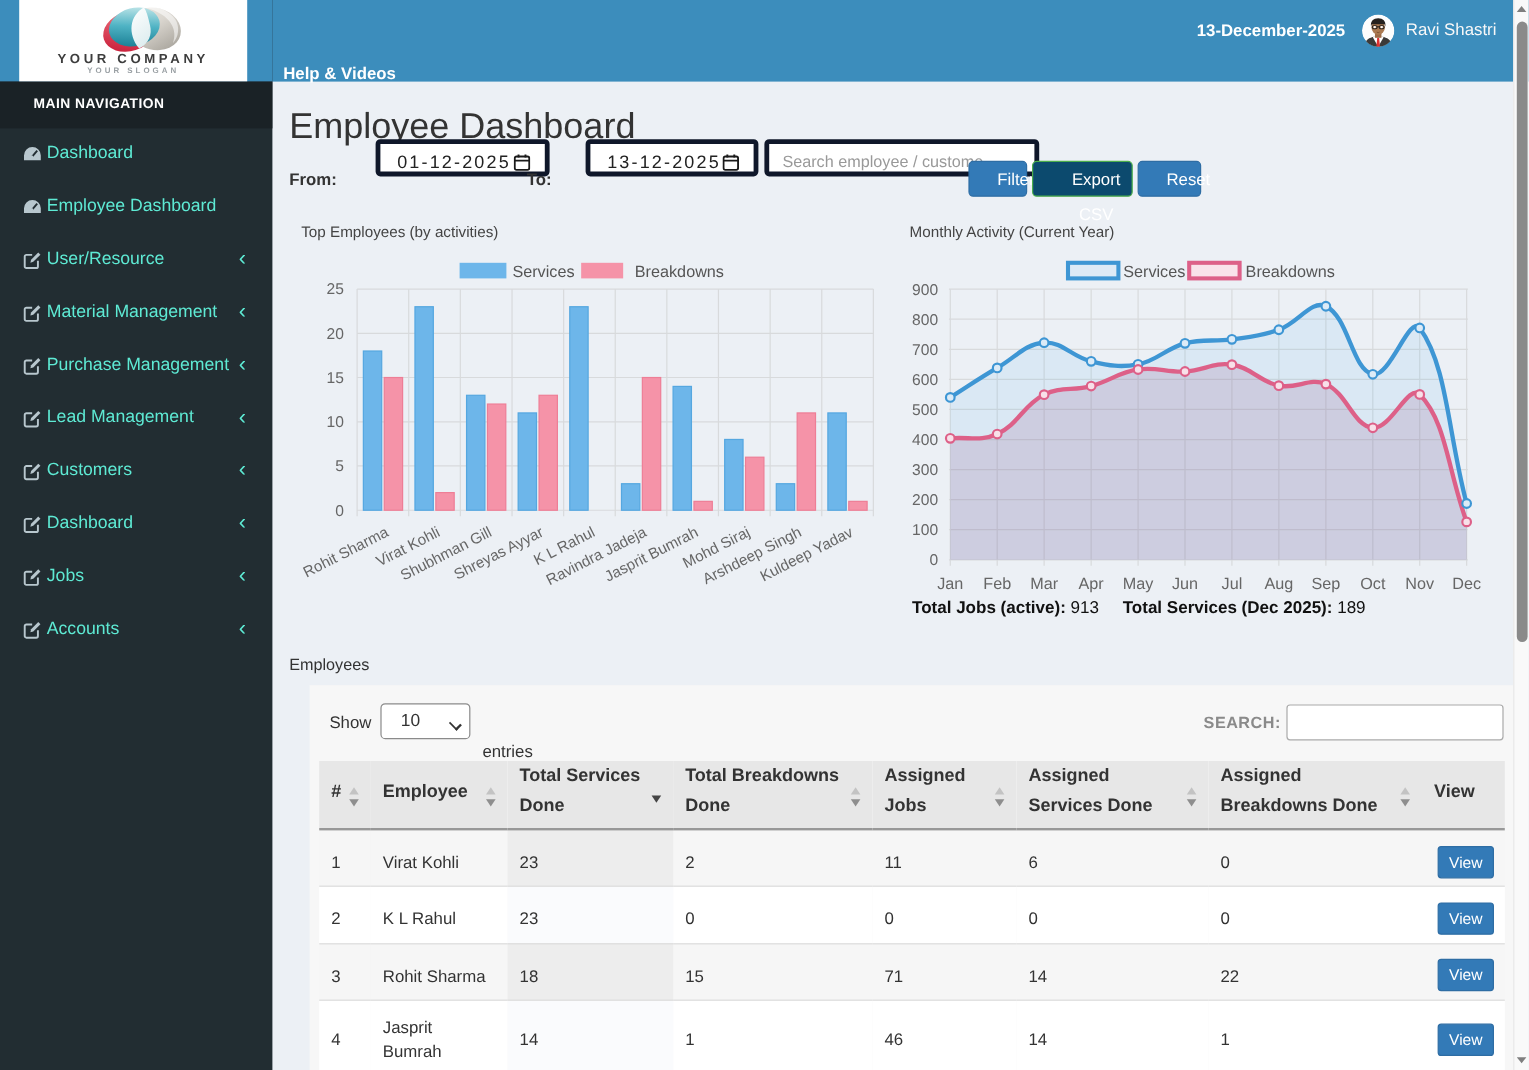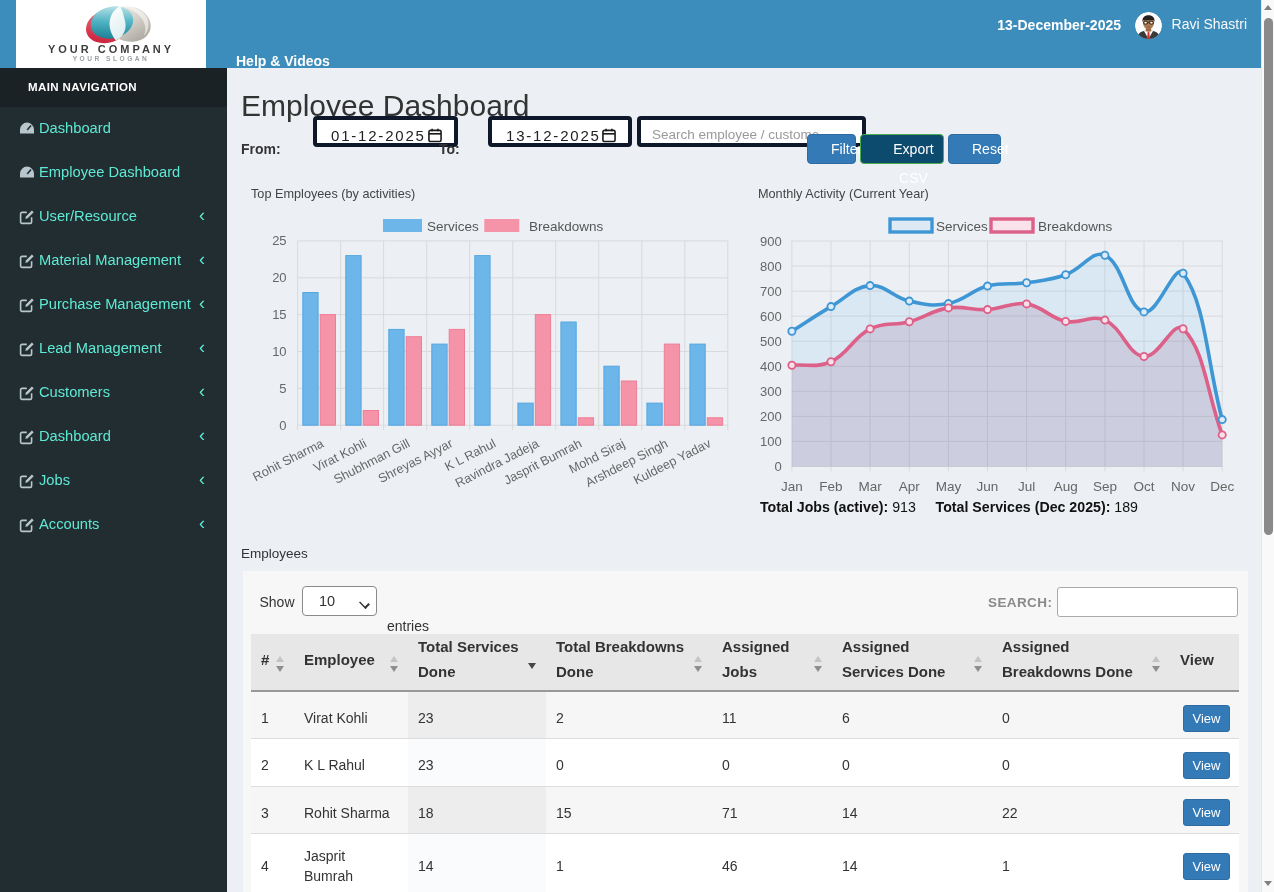--- a/index.html
+++ b/index.html
@@ -24,21 +24,21 @@
 .inp { position:absolute; top:116px; height:31px; background:#fff; border:4px solid #0f172a; border-radius:4px;margin-left:28px; }
 .dtext { position:absolute; top:7px; left:14px; font-size:15px; color:#222; letter-spacing:1.8px; }
 .dcal { position:absolute; top:8px; right:12px; }
 .ph { position:absolute; top:7px; left:11px; font-size:13.5px; color:#999; }
 .btn { position:absolute; top:134px; height:30px; border-radius:4px; color:#fff; font-size:14px; text-align:center; line-height:29px;padding-left:23px; }
 .btn-p { background:#337ab7; border:1px solid #2e6da4; }
 .btn-g { background:#0c4a6e; border:1px solid #4cae4c; }
 .totals { position:absolute; left:760px; top:499px; font-size:14.2px; color:#111; width:500px; }
 .totals b { font-weight:bold; }
 .emplbl { position:absolute; left:241px; top:546px; font-size:13.5px; color:#333; }
-.card { position:absolute; left:243px; top:571px; width:1005px; height:321px; background:#f7f7f7; }
+.card { position:absolute; left:258px; top:571px; width:1005px; height:321px; background:#f7f7f7; }
 .showlbl { position:absolute; left:16.5px; top:23px; font-size:14px; color:#333; }
 .sel { position:absolute; left:59px; top:15px; width:75px; height:30px; background:#fff; border:1px solid #8a8a8a; border-radius:4px; }
 .sel .v { position:absolute; left:16px; top:6px; font-size:14.5px; color:#333; }
 .sel .a { position:absolute; right:7px; top:10px; width:9px; height:9px; }
 .sel .a::before { content:""; position:absolute; left:0; top:2px; width:7px; height:7px; border-right:2px solid #333; border-bottom:2px solid #333; transform:rotate(45deg) scale(1,0.7); transform-origin:center; }
 .entlbl { position:absolute; left:144px; top:23px; font-size:14px; color:#333;margin-top:24px; }
 .searchlbl { position:absolute; left:745px; top:24px; font-size:13.5px; font-weight:bold; color:#8a8a8a; letter-spacing:0.4px; }
 .searchbox { position:absolute; left:814px; top:16px; width:181px; height:30px; background:#fff; border:1px solid #aaa; border-radius:3px; }
 table { position:absolute; left:8px; top:63px; width:988px; border-collapse:collapse; table-layout:fixed; }
 th { background:#e7e7e7; font-size:15px; font-weight:bold; color:#333; text-align:left; padding:0px 10px 6px; height:50px; position:relative; line-height:25px; }

